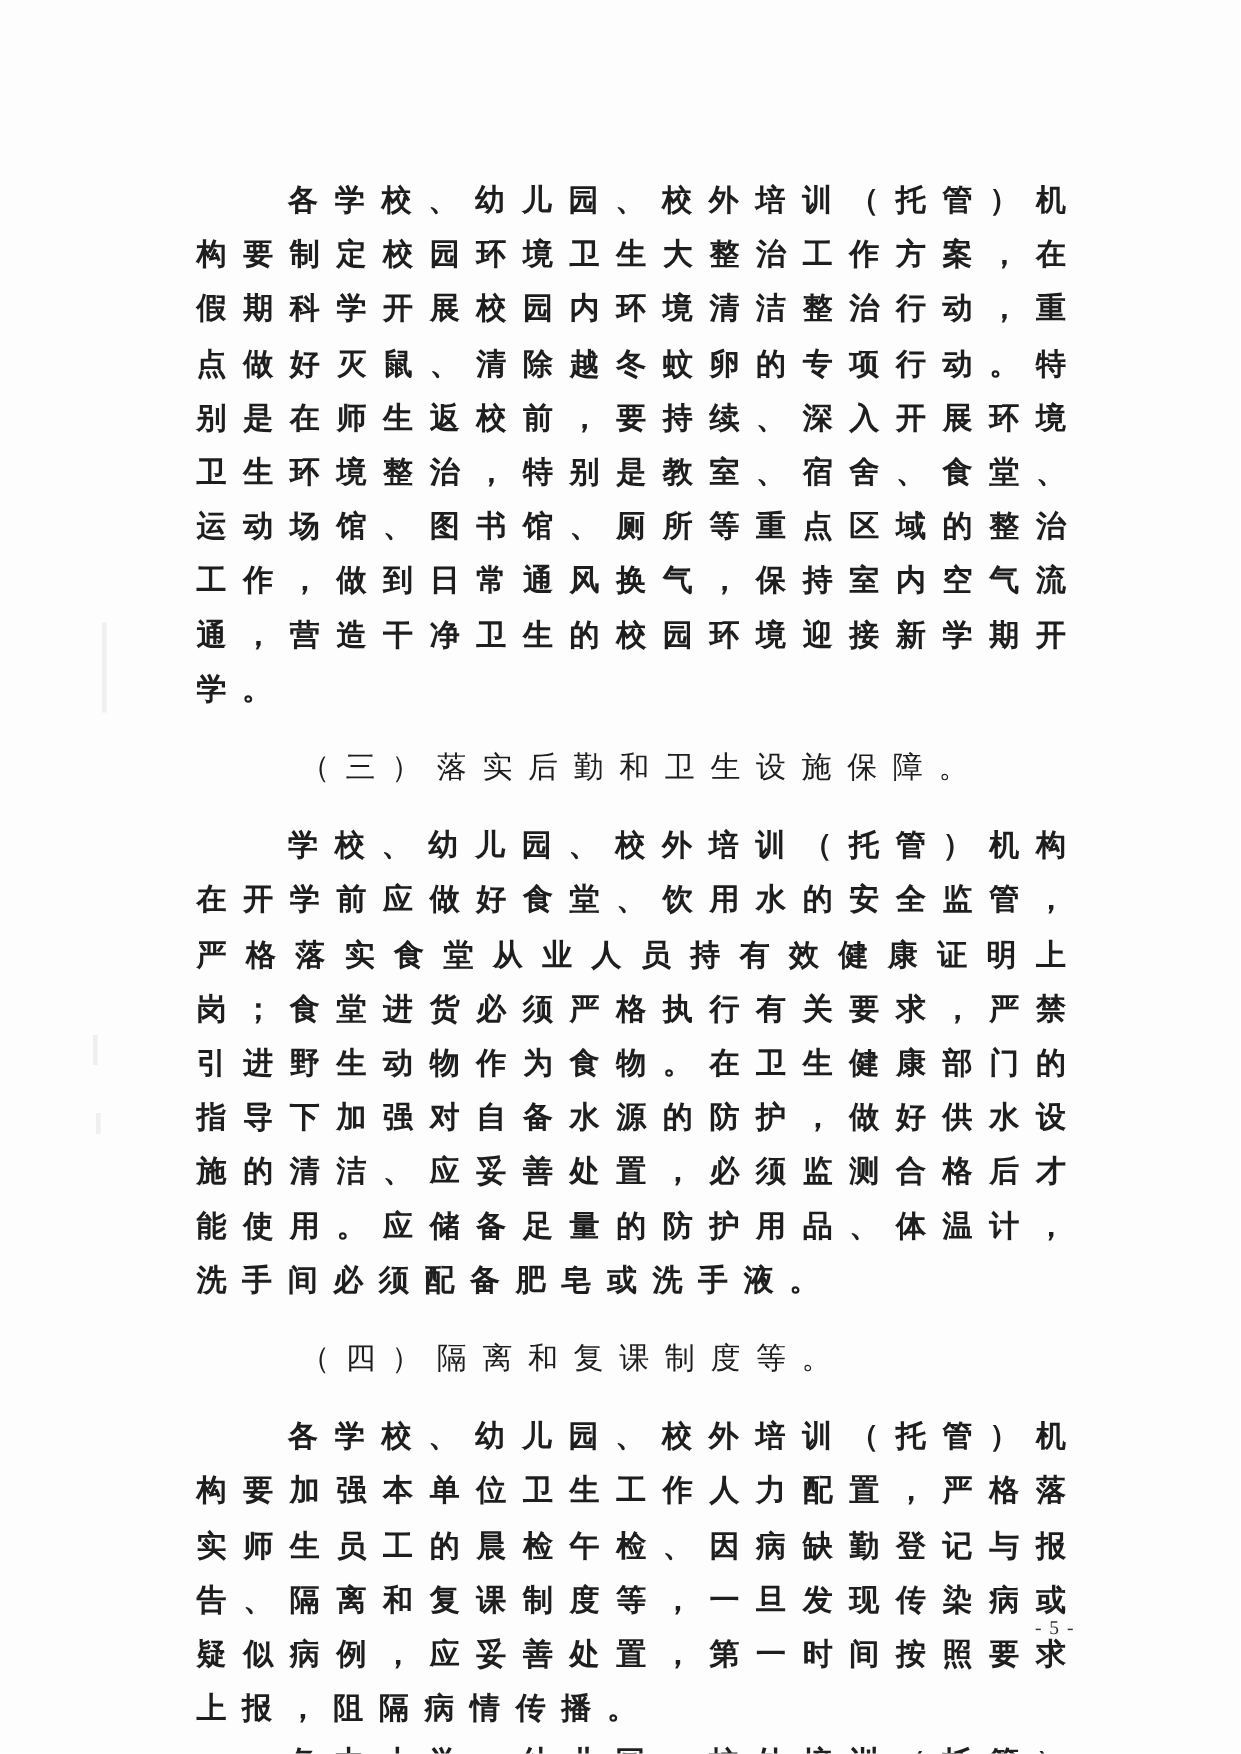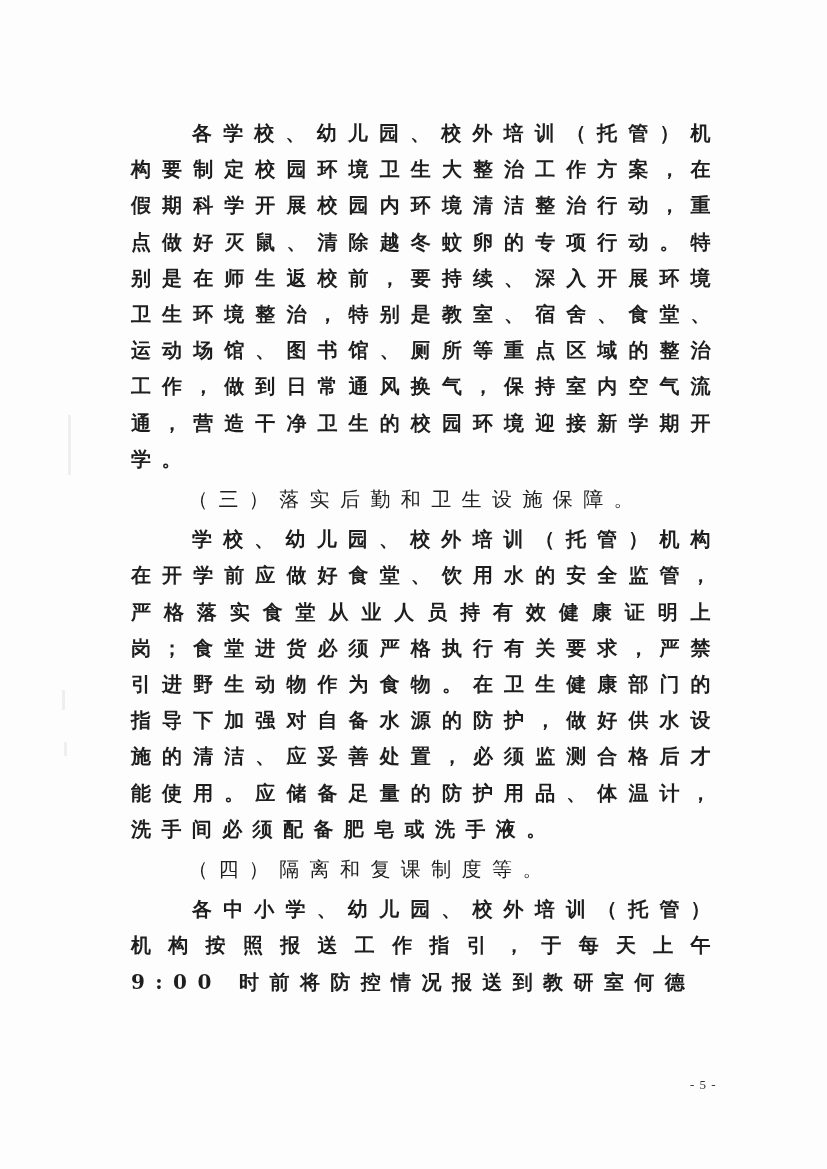--- a/index.html
+++ b/index.html
@@ -10,21 +10,21 @@
   }
   .body-text {
     position: absolute; left: 131px; top: 115px; width: 590px;
     font-family: "DejaVu Serif", "Liberation Serif", serif;
     font-size: 20px;
     line-height: 36.2px;
     color: #1e1e1e;
     letter-spacing: 10.4px;
   }
   .para { margin: 0; text-indent: 61px; text-align: justify; text-align-last: left; font-weight: bold; }
-  .heading { margin: 4px; text-indent: 53px; }
+  .heading { margin: 16px; text-indent: 53px; }
   .page-number {
     position: absolute; left: 690px; top: 1077px;
     font-family: "Liberation Serif", serif; font-size: 13px; color: #333;
     letter-spacing: 1px;
   }
   .scan-mark {
     position: absolute; width: 3px; background: #e6e6e6; opacity: 0.6;
   }
 </style>
 </head>
@@ -33,17 +33,18 @@
 <div class="page">
   <div class="scan-mark" style="left:68px; top:415px; height:60px;"></div>
   <div class="scan-mark" style="left:62px; top:690px; height:20px;"></div>
   <div class="scan-mark" style="left:64px; top:742px; height:14px;"></div>
 
   <div class="body-text">
     <p class="para">各学校、幼儿园、校外培训（托管）机构要制定校园环境卫生大整治工作方案，在假期科学开展校园内环境清洁整治行动，重点做好灭鼠、清除越冬蚊卵的专项行动。特别是在师生返校前，要持续、深入开展环境卫生环境整治，特别是教室、宿舍、食堂、运动场馆、图书馆、厕所等重点区域的整治工作，做到日常通风换气，保持室内空气流通，营造干净卫生的校园环境迎接新学期开学。</p>
     <p class="heading">（三）落实后勤和卫生设施保障。</p>
     <p class="para">学校、幼儿园、校外培训（托管）机构在开学前应做好食堂、饮用水的安全监管，严格落实食堂从业人员持有效健康证明上岗；食堂进货必须严格执行有关要求，严禁引进野生动物作为食物。在卫生健康部门的指导下加强对自备水源的防护，做好供水设施的清洁、应妥善处置，必须监测合格后才能使用。应储备足量的防护用品、体温计，洗手间必须配备肥皂或洗手液。</p>
     <p class="heading">（四）隔离和复课制度等。</p>
+    <p class="para">各学校、幼儿园、校外培训（托管）机构要加强本单位卫生工作人力配置，严格落实师生员工的晨检午检、因病缺勤登记与报告、隔离和复课制度等，一旦发现传染病或疑似病例，应妥善处置，第一时间按照要求上报，阻隔病情传播。</p>
     <p class="para">各中小学、幼儿园、校外培训（托管）机构按照报送工作指引，于每天上午 9:00 时前将防控情况报送到教研室何德</p>
   </div>
 
   <div class="page-number">- 5 -</div>
 </div>
 
 </body></html>

